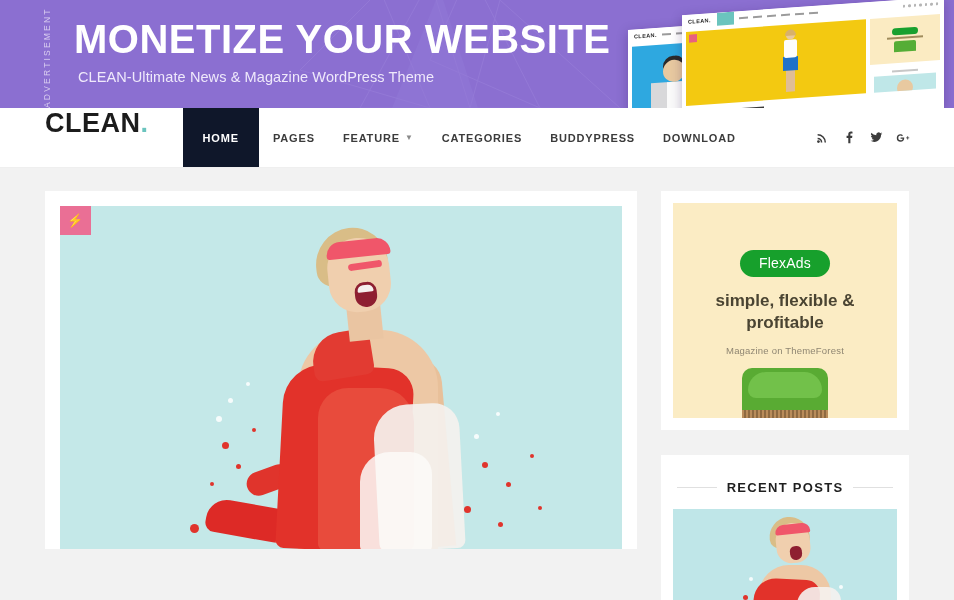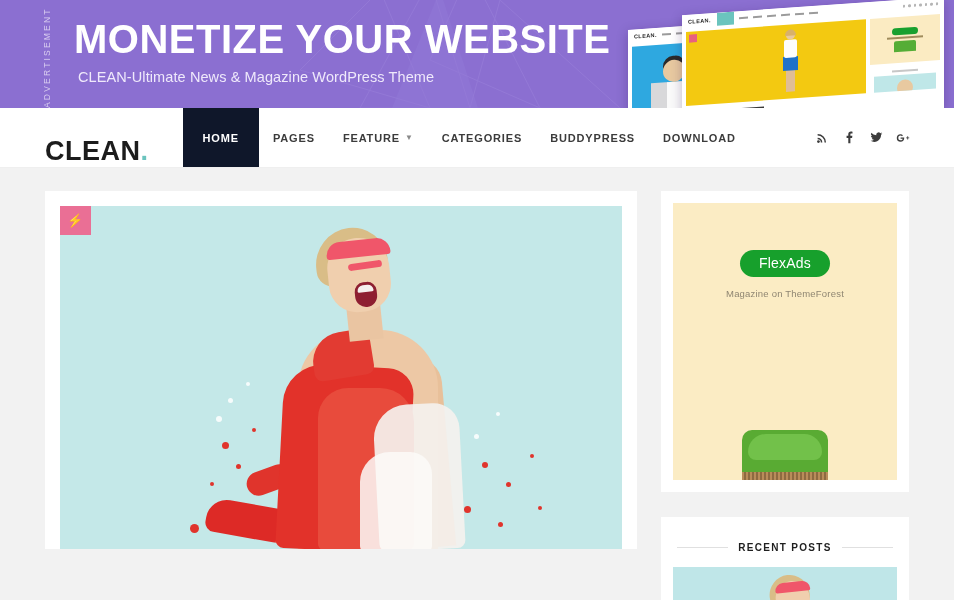--- a/index.html
+++ b/index.html
@@ -111,21 +111,21 @@
 
   
   .site-header {
     position: relative;
     width: 954px; height: 60px;
     background: #ffffff;
     display: flex; align-items: stretch;
     border-bottom: 1px solid #efefef;
   }
   .brand {
-    display: flex; align-items: flex-end;
+    display: flex; align-items: flex-start;
     padding-left: 45px;
     font-size: 27px;
     font-weight: 700;
     letter-spacing: 0.5px;
     color: #1c1c1c;
     user-select: none;
   }
   .brand .dot { color: #6bc4be; }
   .main-nav { display: flex; align-items: stretch; margin-left: 34px; }
   .nav-item {
@@ -208,21 +208,21 @@
   .m-white2 { position:absolute; left:300px; top:246px; width:72px; height:100px; background:#fbfaf8; border-radius:30px 22px 6px 6px; opacity:.85; }
   .m-red-splash-a { position:absolute; left:146px; top:300px; width:110px; height:34px; background:#dd2a26; border-radius:22px 6px 30px 10px; transform: rotate(10deg); }
   .m-red-splash-b { position:absolute; left:186px; top:262px; width:46px; height:24px; background:#e0342c; border-radius:14px; transform: rotate(-20deg); }
   .drop { position:absolute; background:#e0342c; border-radius:50%; }
   .drop-w { position:absolute; background:#ffffff; border-radius:50%; opacity:.85; }
 
   
   .col-side { width: 248px; display: flex; flex-direction: column; gap: 25px; }
   .widget { background: #ffffff; padding: 12px; }
   .ad-creative {
-    height: 277px;
+    height: 215px;
     background: #fbecc4;
     display: flex; flex-direction: column;
     align-items: center;
     padding-top: 47px;
     position: relative;
     overflow: hidden;
     cursor: pointer;
   }
   .flexads-pill {
     background: #17a02c;
@@ -266,21 +266,21 @@
     background: repeating-linear-gradient(90deg,#b98c5a 0 2px,#8e6a41 2px 4px);
   }
 
   .widget-head {
     display: flex; align-items: center;
     gap: 10px;
     padding: 13px 4px 14px 4px;
   }
   .widget-head .line { flex: 1; height: 1px; background: #e0e0e0; }
   .widget-title {
-    font-size: 10px;
+    font-size: 13px;
     font-weight: 700;
     letter-spacing: 1.3px;
     color: #1f1f1f;
     white-space: nowrap;
   }
   .rp-img {
     height: 130px;
     background: #bfe6e8;
     position: relative;
     overflow: hidden;
@@ -489,20 +489,21 @@
         </div>
       </div>
       <div class="badge-flash">⚡</div>
     </div>
   </div>
 
   <div class="col-side">
     <div class="widget">
       <div class="ad-creative">
         <div class="flexads-pill">FlexAds</div>
+        <div class="ad-tagline">simple, flexible &amp; profitable</div>
         <div class="ad-exclusive">Magazine on ThemeForest</div>
         <div class="grass"></div>
       </div>
     </div>
 
     <div class="widget">
       <div class="widget-head">
         <span class="line"></span>
         <span class="widget-title">RECENT POSTS</span>
         <span class="line"></span>

